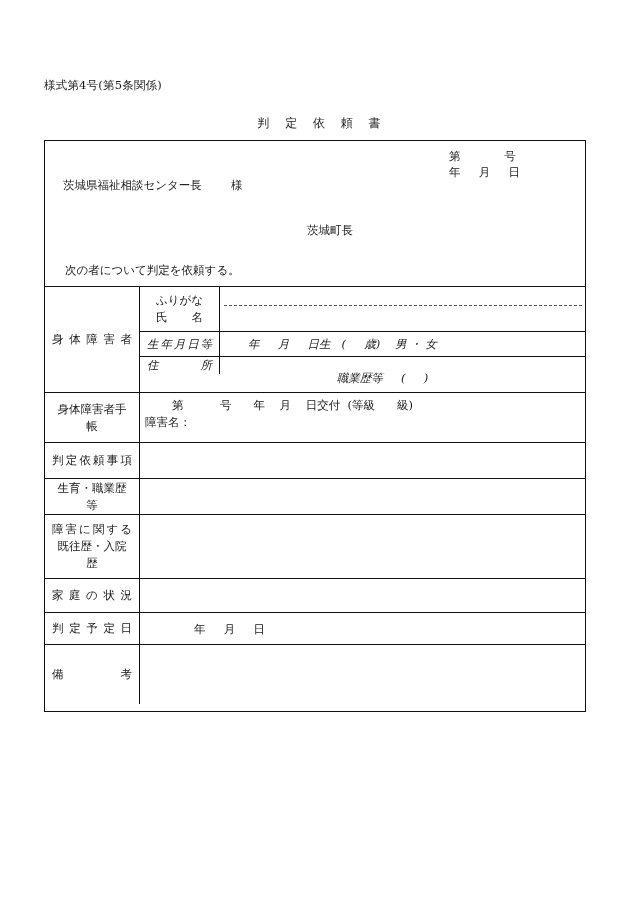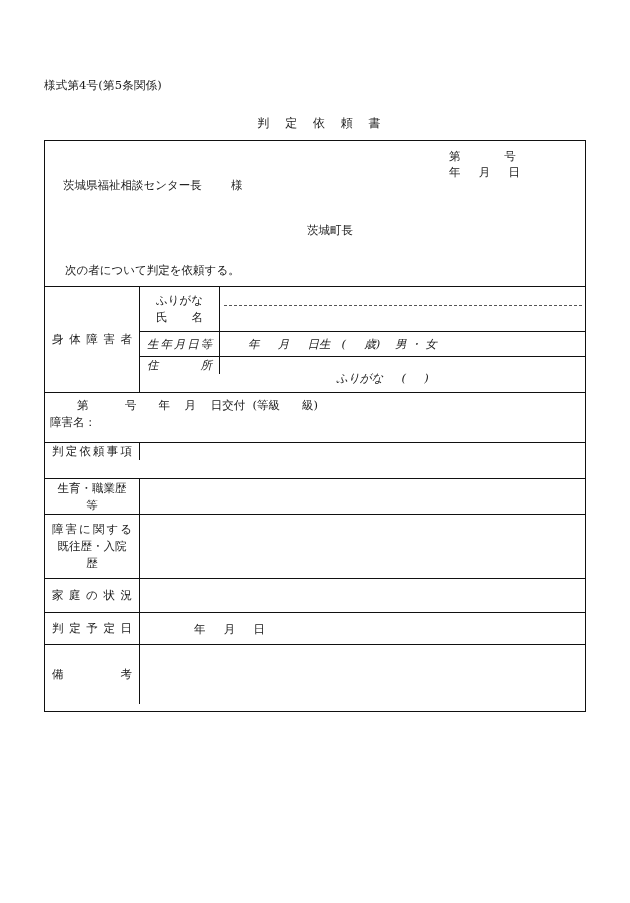--- a/index.html
+++ b/index.html
@@ -234,21 +234,21 @@
 
   .date-text {
     position: absolute;
     left: 54px;
     top: 50%;
     transform: translateY(-50%);
     white-space: pre;
   }
 
   .h-cert     { height: 50px; }
-  .h-req      { height: 36px; flex-direction: column; }
+  .h-req      { height: 36px; }
   .h-hist     { height: 36px; }
   .h-medical  { height: 64px; }
   .h-family   { height: 34px; }
   .h-sched    { height: 32px; }
   .h-remarks  { height: 60px; }
 </style>
 </head>
 <body>
 
 <div class="page">
@@ -296,28 +296,31 @@
             <div class="sub-cell">
               <span class="birth-text">年     月     日生   (     歳)    男 ・ 女</span>
             </div>
           </div>
 
           <div class="sub-row h-addr">
             <div class="sub-lbl">
               <span class="spread">住所</span>
             </div>
             <div class="sub-cell">
-              <span class="tel-text">ふりがな     (     )</span>
+              <span class="tel-text">職業歴等     (     )</span>
             </div>
           </div>
 
         </div>
       </div>
 
       <div class="row h-cert">
+        <div class="lbl">
+          <span>身体障害者手帳</span>
+        </div>
         <div class="cell">
           <span class="cert-line1">第          号      年    月    日交付  (等級      級)</span>
           <span class="cert-line2">障害名：</span>
         </div>
       </div>
 
       <div class="row h-req">
         <div class="lbl">
           <span class="spread">判定依頼事項</span>
         </div>

